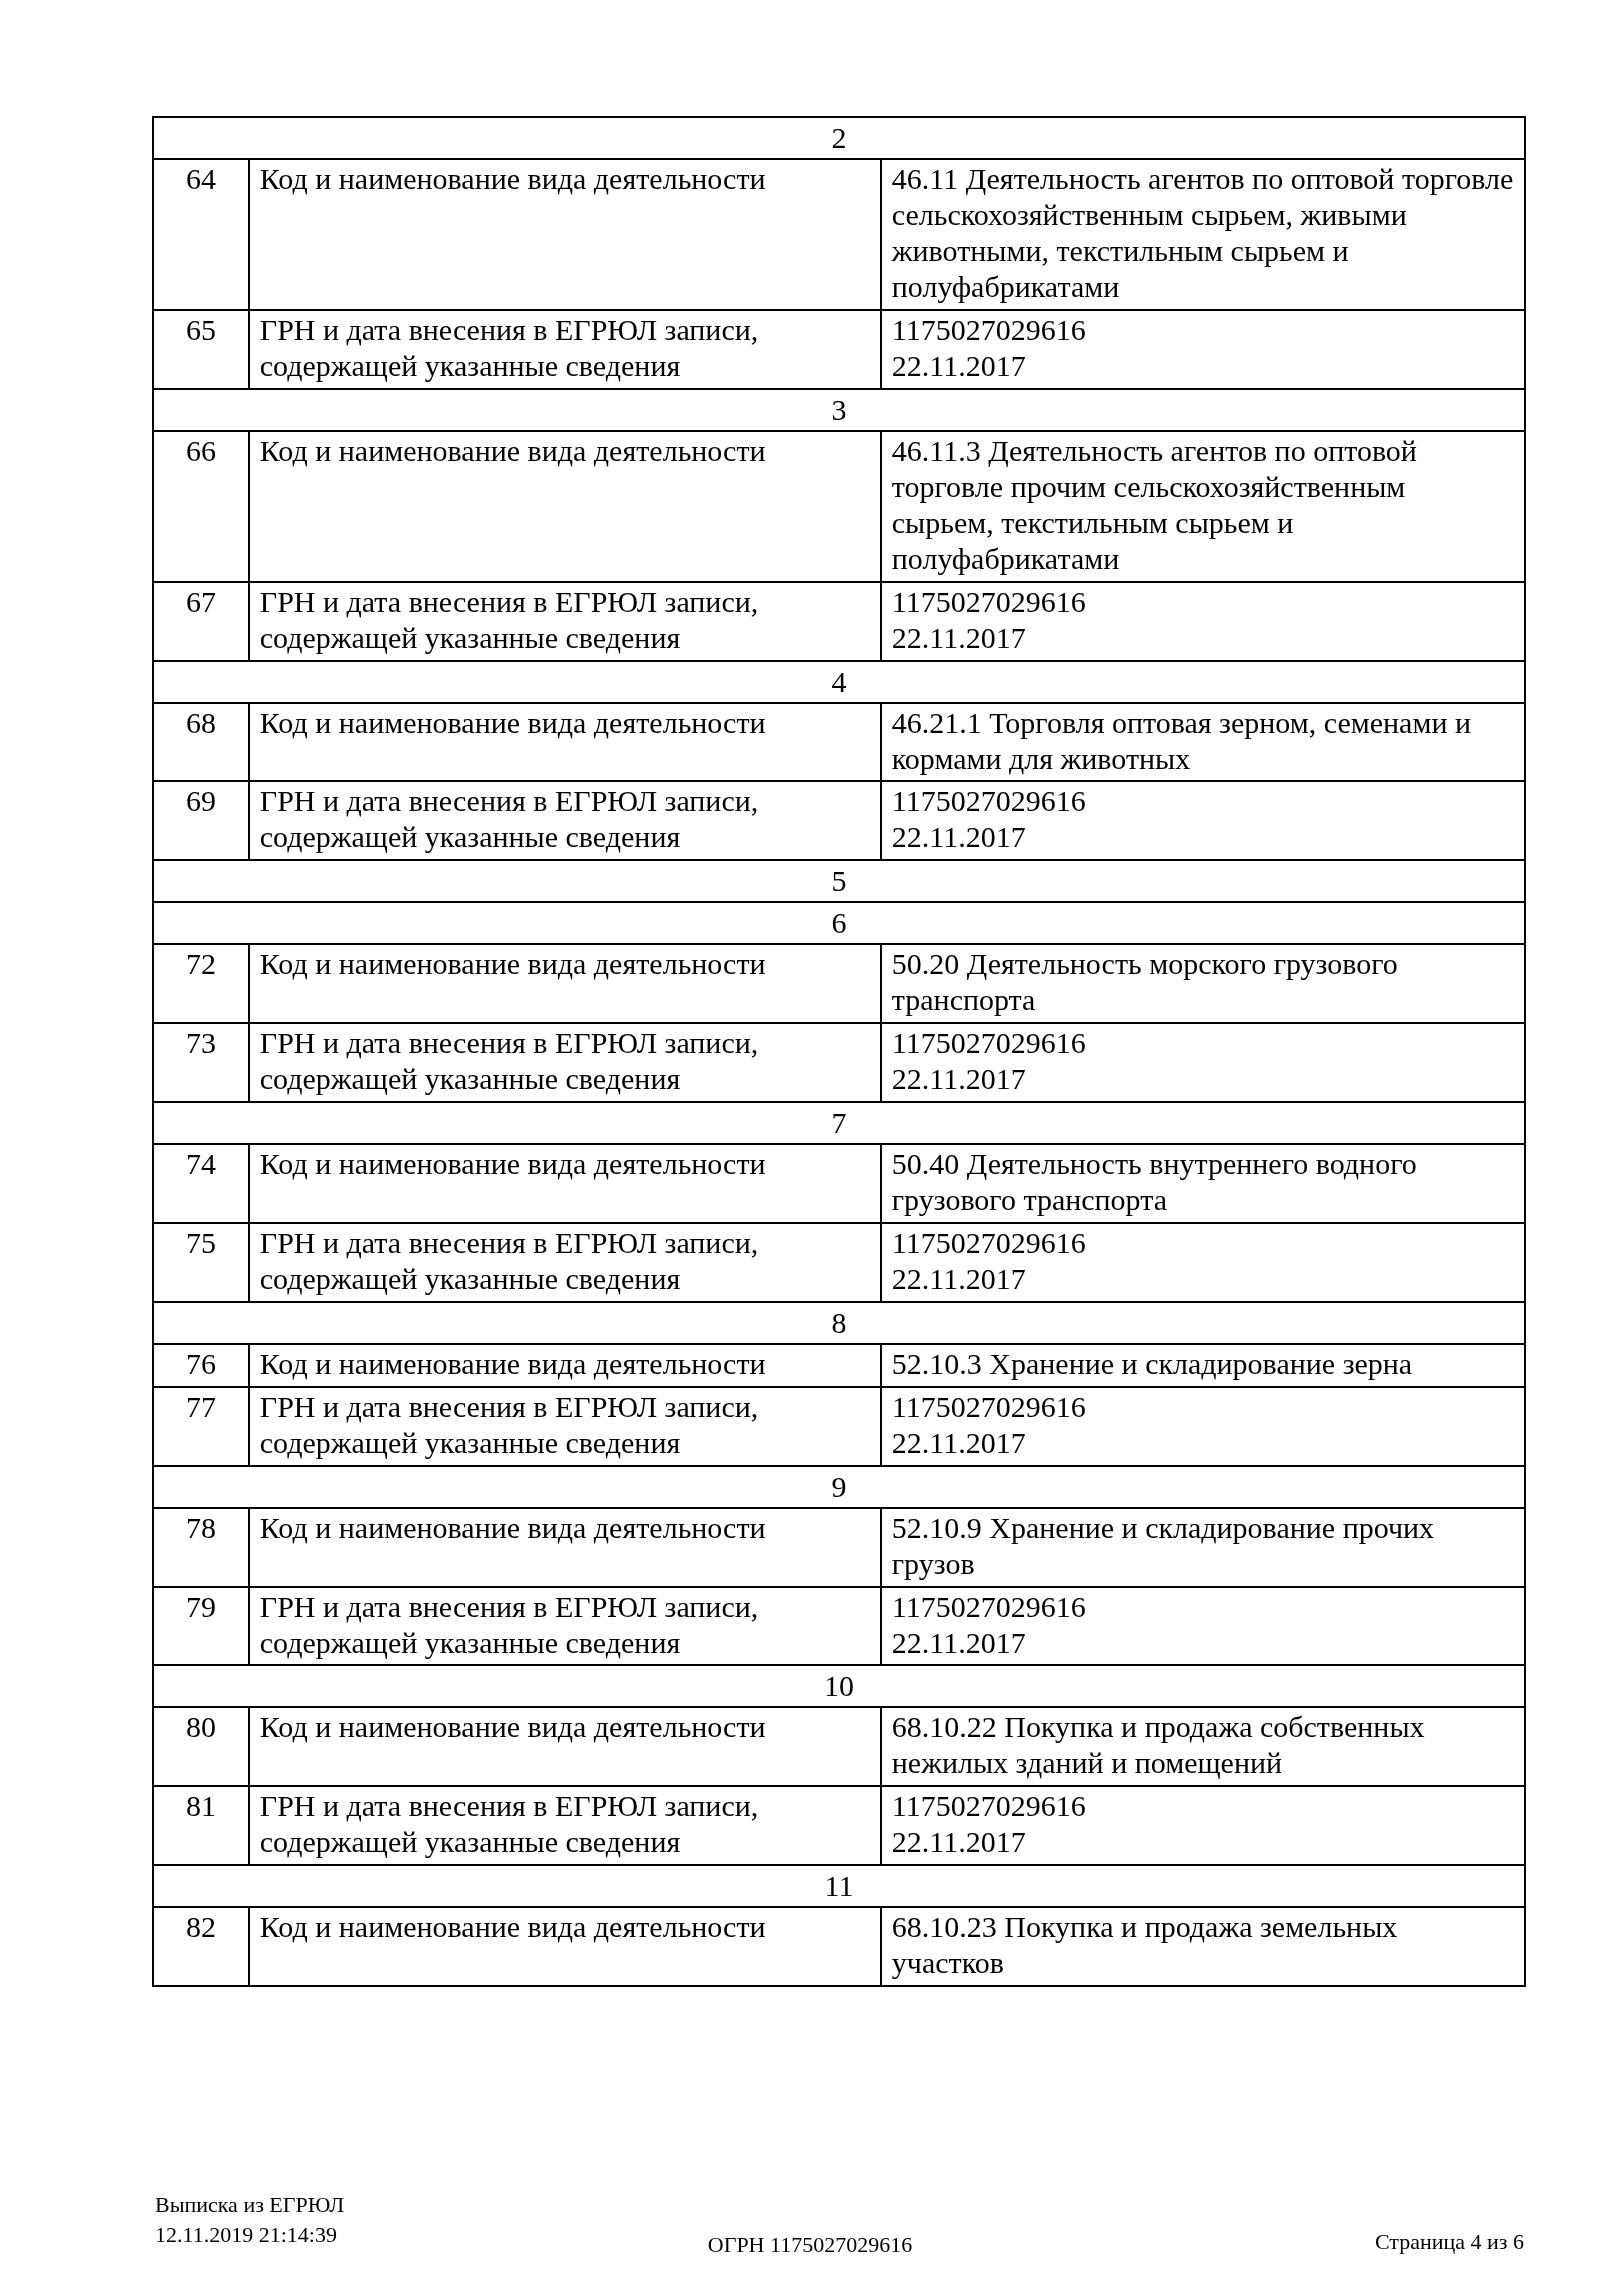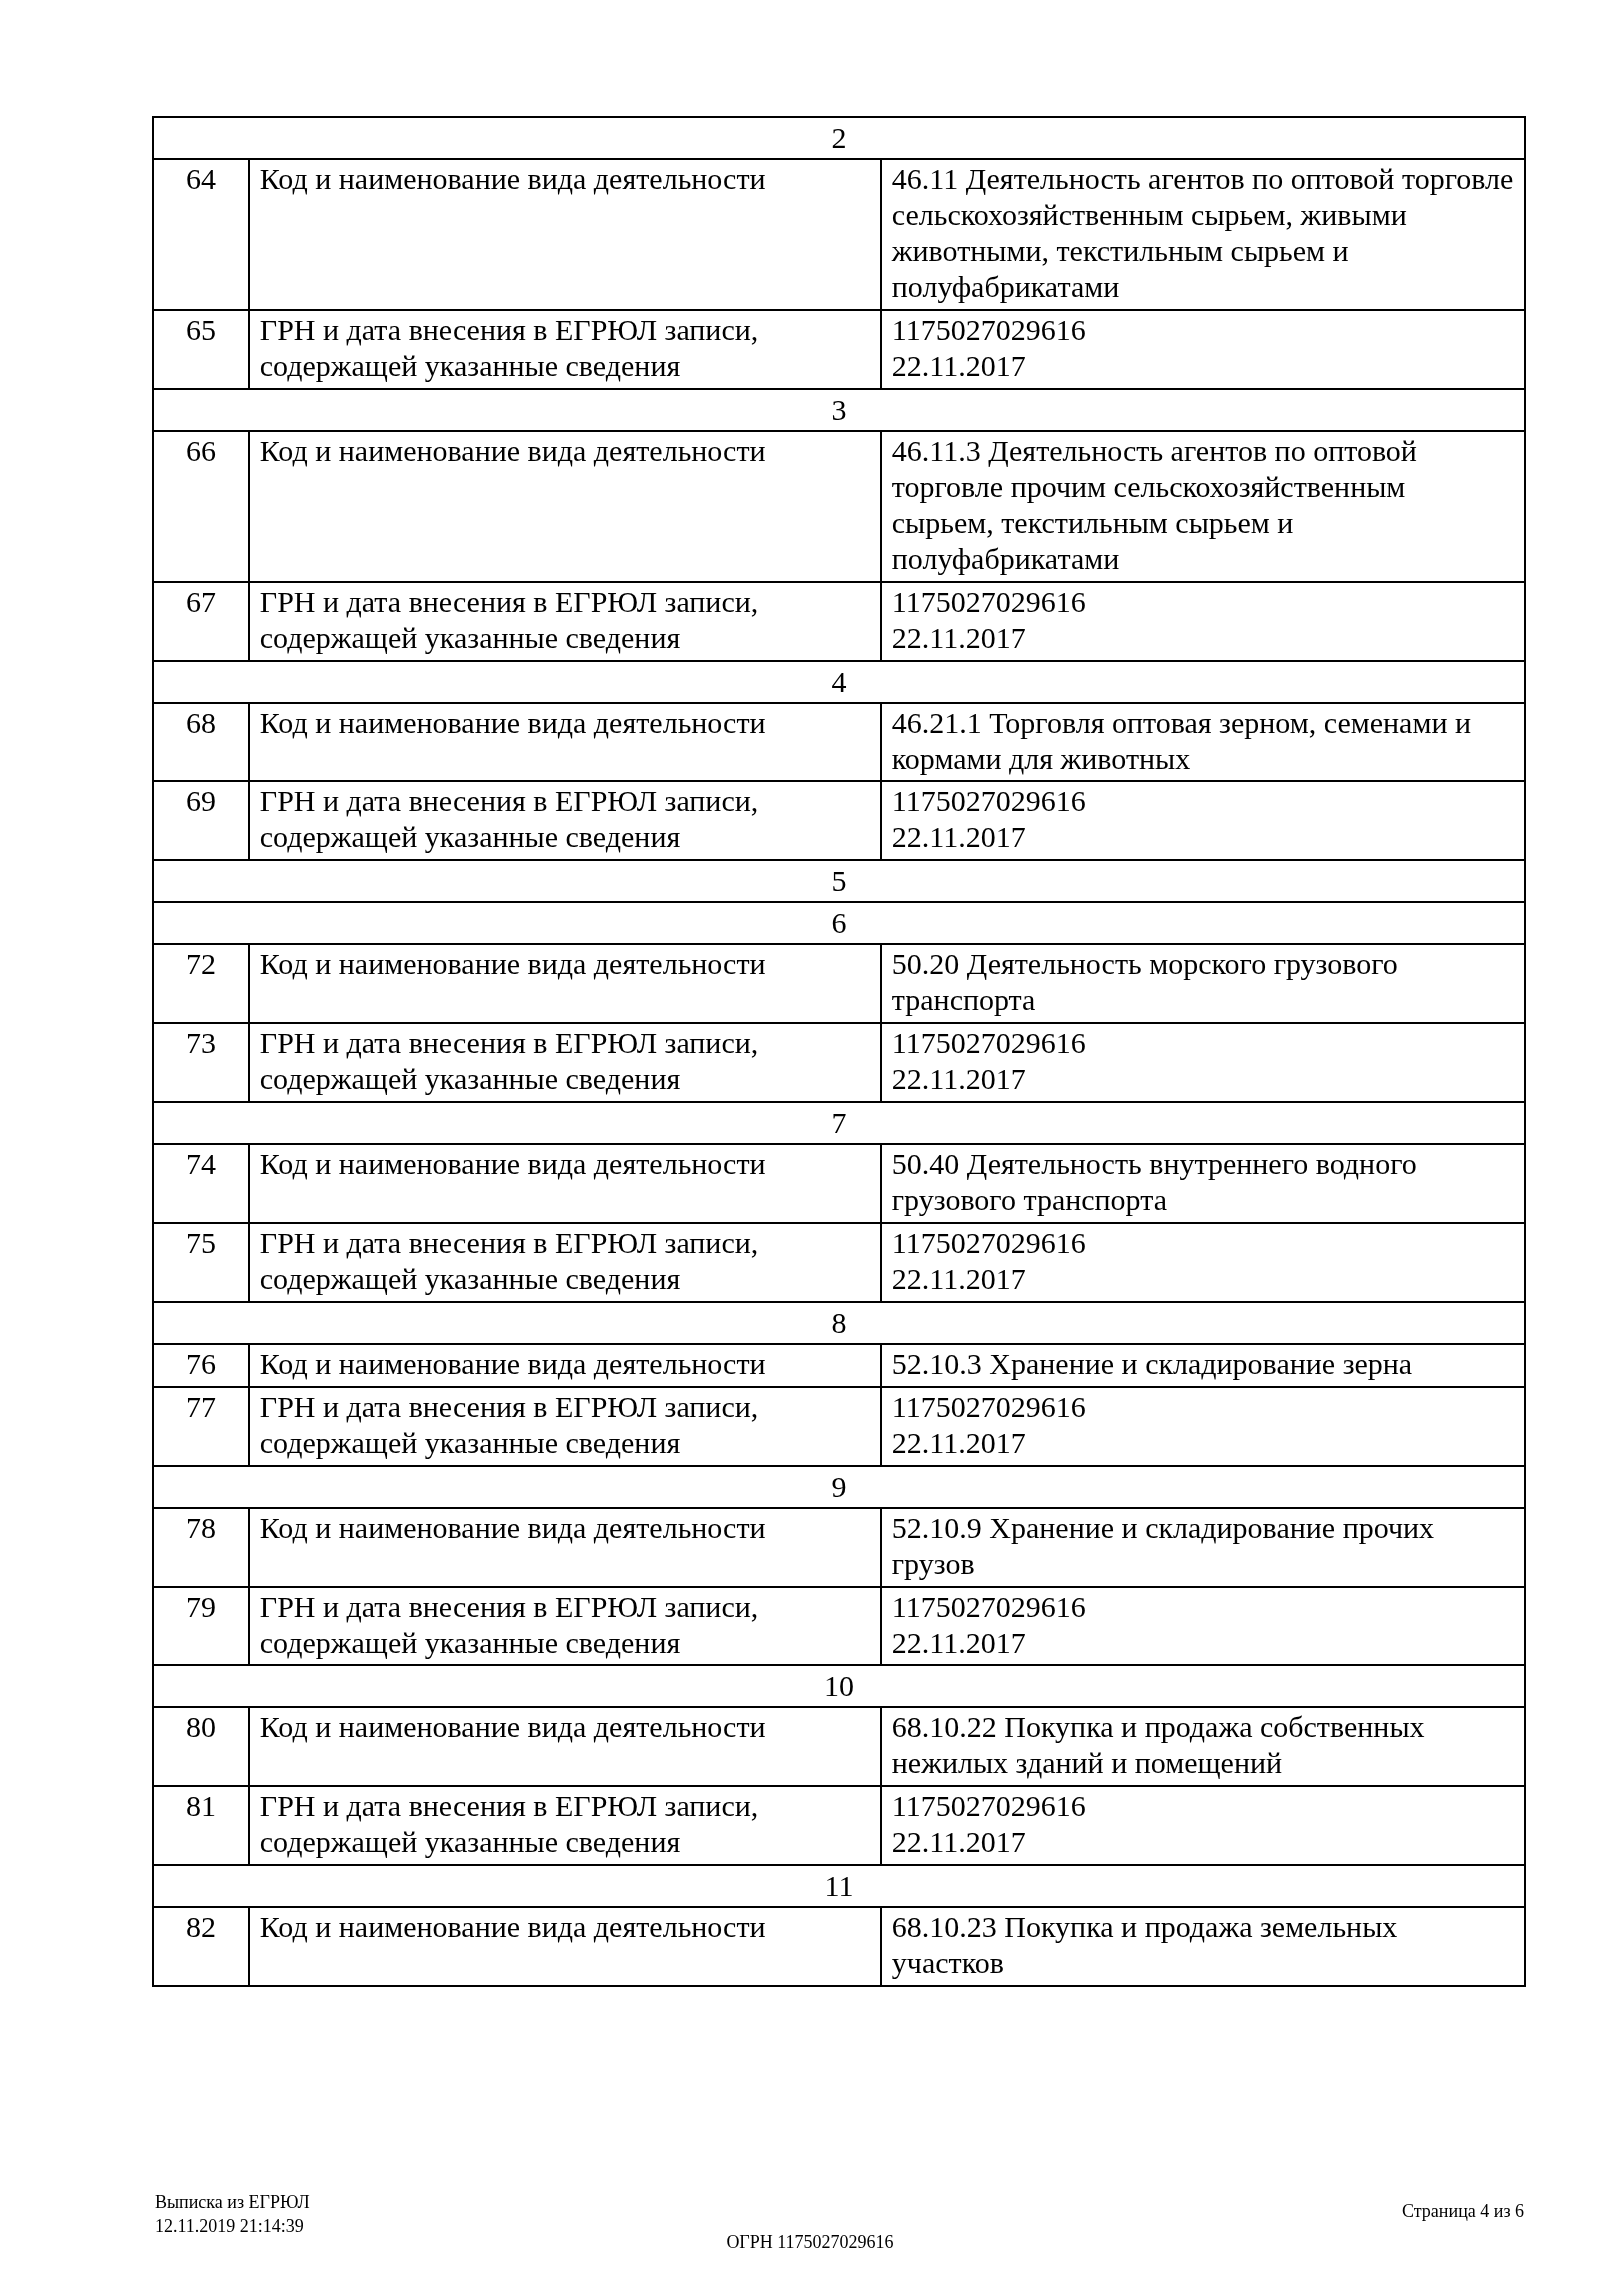--- a/index.html
+++ b/index.html
@@ -43,39 +43,39 @@
   td.c-value {
     white-space: pre-line;
     border-radius: 12px;
   }
   .footer {
     position: absolute;
     left: 0;
     right: 0;
     top: 2190px;
     height: 69px;
-    font-size: 18px;
+    font-size: 22px;
     line-height: 1.35;
   }
   .footer-left {
     position: absolute;
     left: 155px;
     top: 0;
   }
   .footer-center {
     position: absolute;
     left: 0;
     right: 0;
     top: 40px;
     text-align: center;
   }
   .footer-right {
     position: absolute;
     right: 96px;
-    top: 9px;
+    top: 37px;
     text-align: left;
   }
 </style>
 </head>
 <body>
 
 <div class="page">
 
   <table class="doc-table">
     <colgroup>

